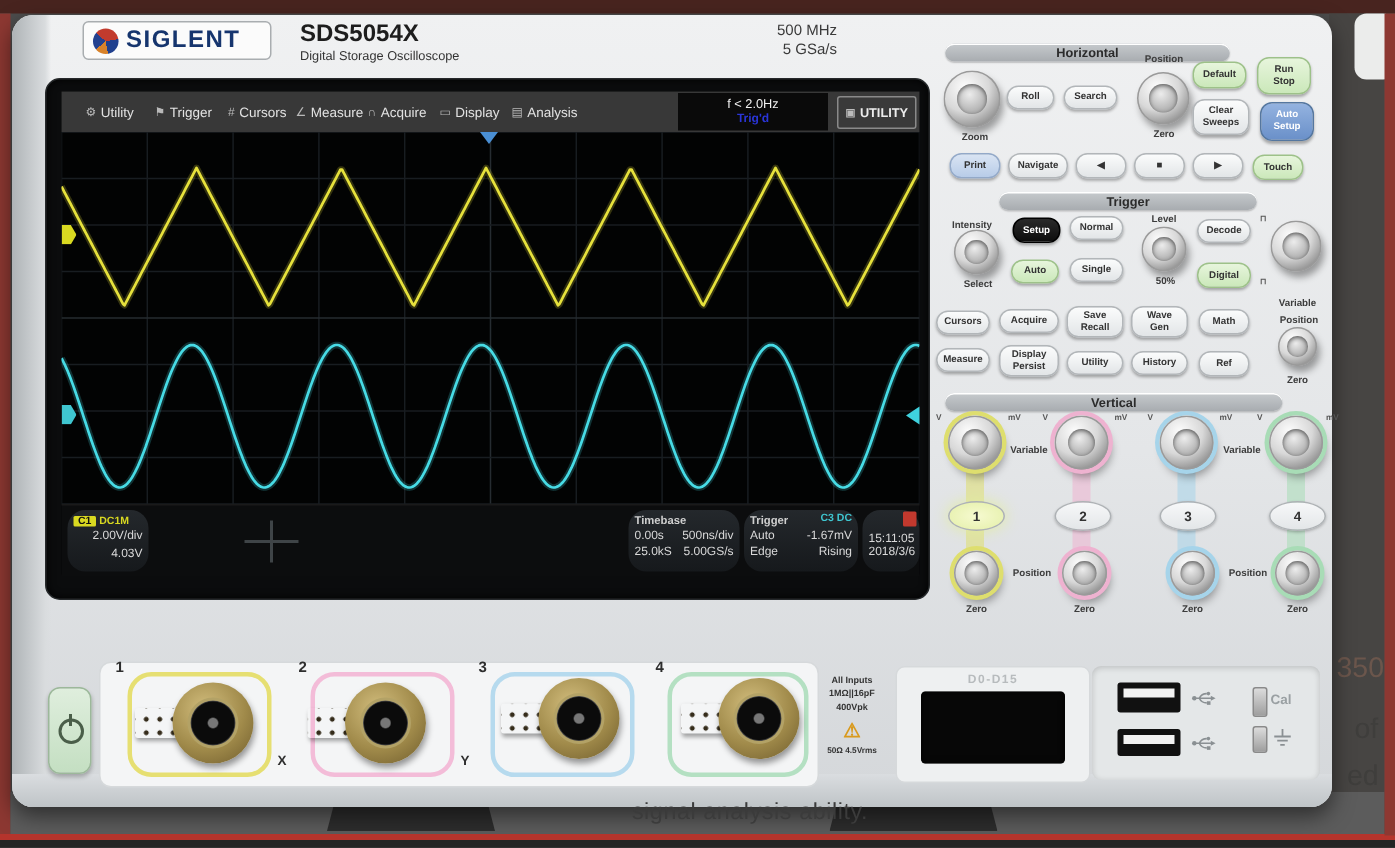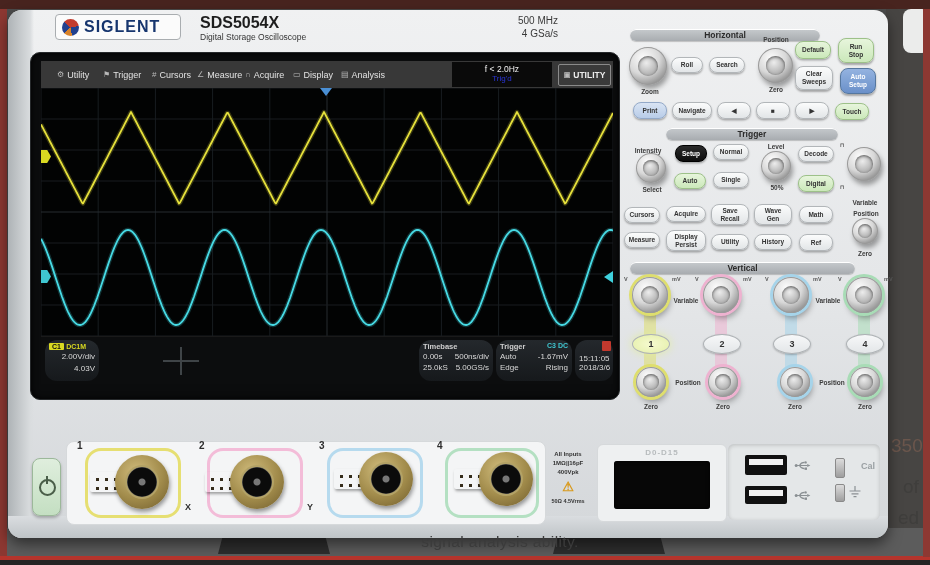--- a/index.html
+++ b/index.html
@@ -31,21 +31,21 @@
   .spo-sub{font-size:6px;font-style:italic;font-weight:700;color:#222;}
   .specs{font-size:10px;color:#3a3a3a;text-align:right;line-height:1.25;}
   
   #bezel{left:22px;top:42px;width:588px;height:346px;background:#0b0c0d;border-radius:10px;border:1px solid #26292b;box-shadow:inset 0 0 6px #000;}
   #screen{left:10px;top:8px;width:572px;height:322px;background:#000;}
   #menubar{left:0;top:0;width:572px;height:27px;background:#383838;}
   .mitem{position:absolute;top:0;height:27px;display:flex;align-items:center;gap:3px;color:#e2e2e2;font-size:9px;}
   .mitem .ic{color:#b9b9b9;font-size:8px;}
   #freqbox{left:411px;top:1px;width:100px;height:25px;background:#0a0a0a;text-align:center;}
   .freq1{font-size:8.5px;color:#f0f0f0;padding-top:2px;}
-  .freq2{font-size:8px;color:#2a35d8;font-weight:400;}
+  .freq2{font-size:8px;color:#2a35d8;font-weight:700;}
   #utilbtn{left:517px;top:3px;width:51px;height:20px;background:#3a3a3a;border:1px solid #8a8a8a;border-radius:2px;display:flex;align-items:center;justify-content:center;gap:3px;color:#ececec;font-size:8.5px;font-weight:700;}
   #graticule{left:0;top:27px;width:572px;height:248px;background:#020303;}
   .tag{width:10px;height:13px;clip-path:polygon(0 0,62% 0,100% 50%,62% 100%,0 100%);}
   .tri-down{width:0;height:0;border-left:6px solid transparent;border-right:6px solid transparent;border-top:8px solid #4a8fd4;}
   .tri-left{width:0;height:0;border-top:6px solid transparent;border-bottom:6px solid transparent;border-right:9px solid #3fd2de;}
   #infobar{left:0;top:275px;width:572px;height:47px;background:#0c0d0e;border-top:1px solid #1a1a1a;}
   .ibox{position:absolute;top:3px;height:41px;background:linear-gradient(#24282c,#16191c);border-radius:12px;box-sizing:border-box;padding:2px 4px;color:#d9d9d9;font-size:8px;}
   .badge{display:inline-block;background:var(--c);color:#101010;font-weight:700;font-size:7px;padding:0 3px;border-radius:1px;}
   .cpl{color:var(--c);font-weight:700;font-size:7px;}
   .rrow{text-align:right;line-height:1.45;}
@@ -80,21 +80,21 @@
   .axis{position:absolute;font-weight:700;font-size:9px;color:#2e2e2e;}
   .ratings{position:absolute;font-weight:700;font-size:6px;color:#333;text-align:center;line-height:1.5;}
   .warn{color:#d99a1d;font-size:13px;}
   .dplate{left:589px;top:434px;width:128px;height:76px;background:#eef0f1;border:1px solid #d6d9db;border-radius:6px;}
   .dlabel{text-align:center;font-weight:700;font-size:8px;color:#b7bbbd;letter-spacing:1px;padding-top:3px;}
   .dslot{position:absolute;left:16px;top:16px;width:96px;height:48px;background:#070707;border-radius:3px;box-shadow:inset 0 0 4px #000;}
   .uplate{left:720px;top:434px;width:152px;height:76px;background:#e4e7e8;border-radius:6px;box-shadow:inset 0 1px 4px rgba(0,0,0,.18);}
   .usb{position:absolute;width:42px;height:20px;background:#111;border-radius:2px;}
   .usb::before{content:'';position:absolute;left:4px;top:4px;right:4px;height:6px;background:#f2f2f2;}
   .caltab{position:absolute;width:8px;height:18px;background:linear-gradient(#dcdcdc,#9e9e9e);border-radius:2px;border:1px solid #8a8a8a;}
-  .callbl{position:absolute;font-weight:700;font-size:9px;color:#9aa0a3;margin-left:14px;}
+  .callbl{position:absolute;font-weight:700;font-size:9px;color:#9aa0a3;}
   .pwr{left:24px;top:448px;width:27px;height:56px;background:linear-gradient(#dfeedd,#c4dfc2);border:1px solid #9cb89a;border-radius:8px;box-shadow:0 2px 3px rgba(0,0,0,.25);}
   .pwr-icon{position:absolute;left:6px;top:20px;width:13px;height:13px;border:2px solid #4a5e49;border-radius:50%;}
   .pwr-icon::after{content:'';position:absolute;left:4.5px;top:-5px;width:2px;height:8px;background:#4a5e49;}
 </style>
 </head>
 <body>
 
 <div id="frame">
 
   <div class="abs b-top"></div>
@@ -124,21 +124,21 @@
     <div class="abs" style="left:192px;top:4px;">
       <div class="model">SDS5054X</div>
       <div class="model-sub">Digital Storage Oscilloscope</div>
     </div>
     <div class="abs" style="left:356px;top:6px;text-align:center;margin-top:48px;">
       <div class="spo">SPO</div>
       <div class="spo-sub">Super Phosphor Oscilloscope</div>
     </div>
     <div class="abs specs" style="left:480px;top:5px;width:70px;">
       <div>500 MHz</div>
-      <div>4 GSa/s</div>
+      <div>5 GSa/s</div>
     </div>
 
     <div class="abs" id="bezel">
       <div class="abs" id="screen">
         <div class="abs" id="menubar">
           <div class="mitem" style="left:16px;">
               <span class="ic">⚙</span>
               <span>Utility</span>
             </div>
           <div class="mitem" style="left:62px;">

